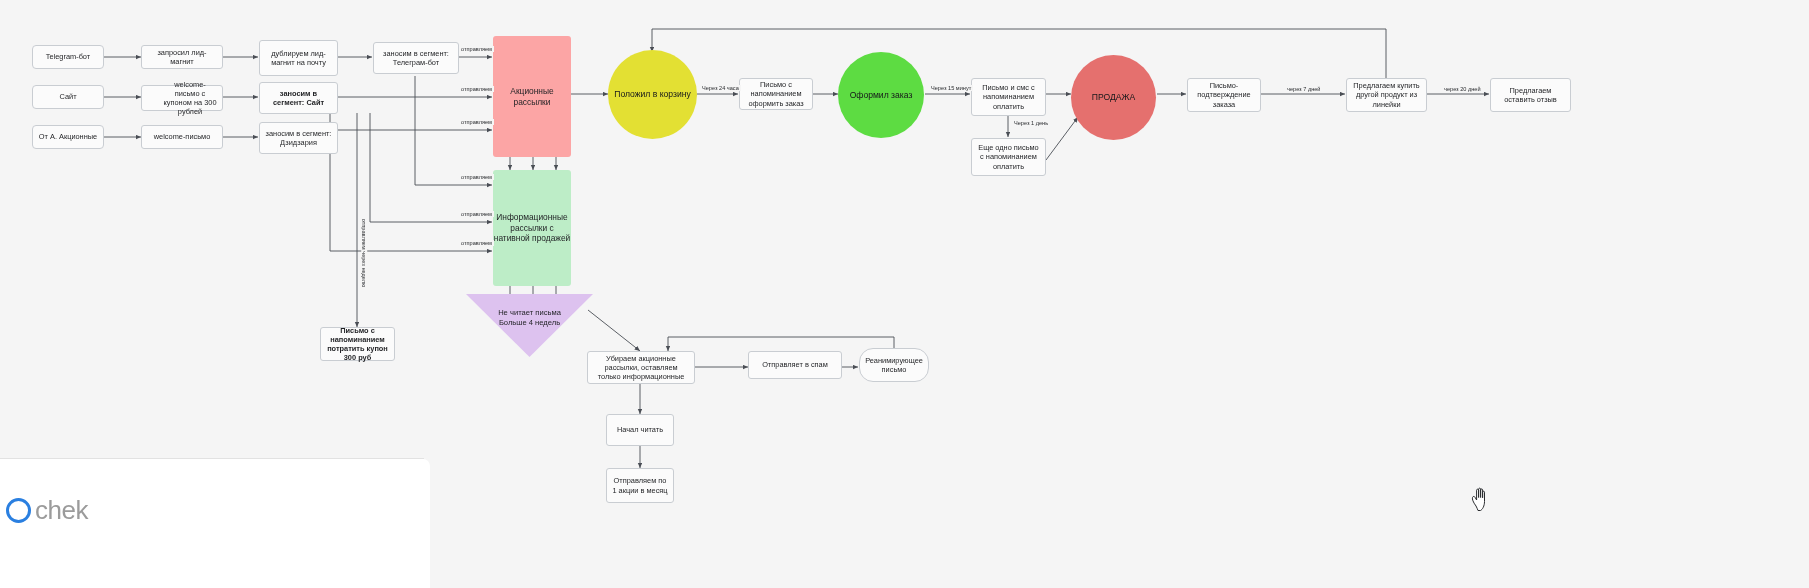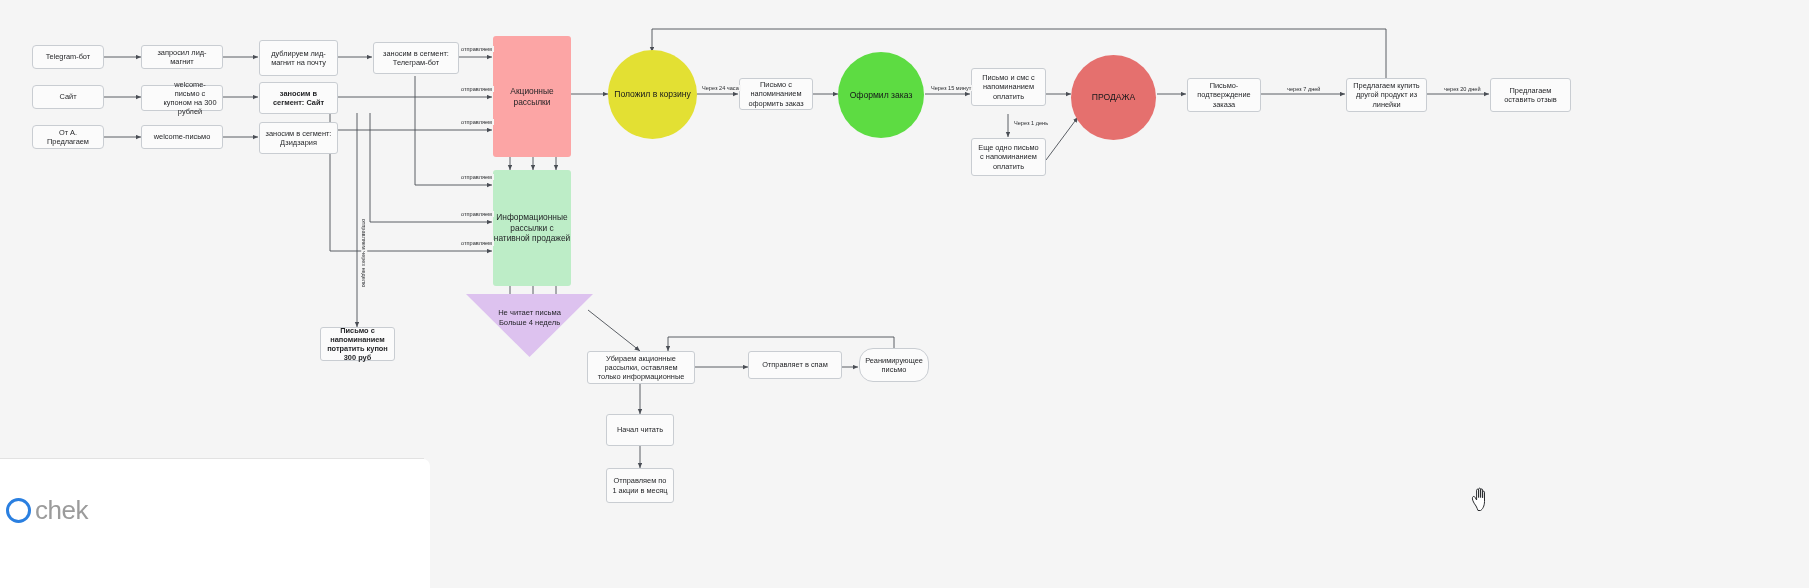--- a/index.html
+++ b/index.html
@@ -172,21 +172,21 @@
     </g>
   </svg>
 
   <div class="node boxnode lead" style="left:32px;top:45px;width:72px;height:24px;">
     <span>Telegram-бот</span>
   </div>
   <div class="node boxnode lead" style="left:32px;top:85px;width:72px;height:24px;">
     <span>Сайт</span>
   </div>
   <div class="node boxnode lead" style="left:32px;top:125px;width:72px;height:24px;">
-    <span>От А. Предлагаем</span>
+    <span>От А. Акционные</span>
   </div>
 
   <div class="node boxnode" style="left:141px;top:45px;width:82px;height:24px;">
     <span>запросил лид-магнит</span>
   </div>
   <div class="node boxnode" style="left:141px;top:85px;width:82px;height:26px;padding-left:20px;">
     <span>welcome-письмо с купоном на 300 рублей</span>
   </div>
   <div class="node boxnode" style="left:141px;top:125px;width:82px;height:24px;">
     <span>welcome-письмо</span>
@@ -231,21 +231,21 @@
   <div class="node circle" style="left:838px;top:52px;width:86px;height:86px;background:#5ddc42;">
     <span>Оформил заказ</span>
   </div>
   <div class="node circle" style="left:1071px;top:55px;width:85px;height:85px;background:#e5706e;">
     <span>ПРОДАЖА</span>
   </div>
 
   <div class="node boxnode" style="left:739px;top:78px;width:74px;height:32px;">
     <span>Письмо с напоминанием оформить заказ</span>
   </div>
-  <div class="node boxnode" style="left:971px;top:68px;width:75px;height:38px;">
+  <div class="node boxnode" style="left:971px;top:78px;width:75px;height:38px;">
     <span>Письмо и смс с напоминанием оплатить</span>
   </div>
   <div class="node boxnode" style="left:971px;top:138px;width:75px;height:38px;">
     <span>Еще одно письмо с напоминанием оплатить</span>
   </div>
   <div class="node boxnode" style="left:1187px;top:78px;width:74px;height:34px;">
     <span>Письмо-подтверждение заказа</span>
   </div>
   <div class="node boxnode" style="left:1346px;top:78px;width:81px;height:34px;">
     <span>Предлагаем купить другой продукт из линейки</span>

